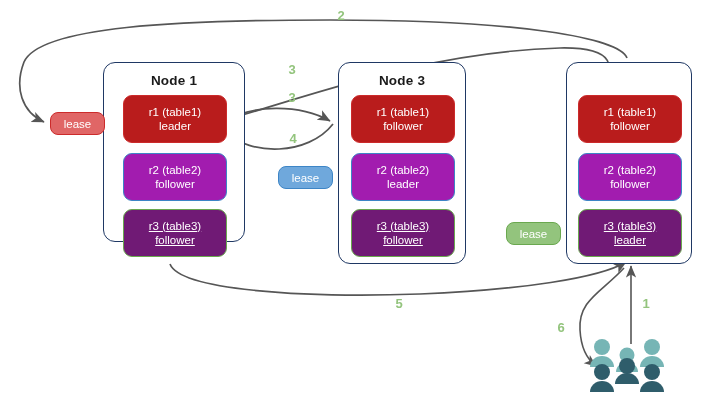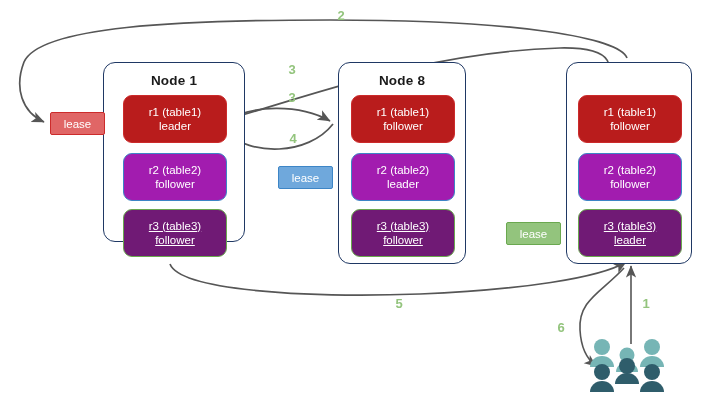--- a/index.html
+++ b/index.html
@@ -65,21 +65,21 @@
     background: #a21caf;
     border: 1.6px solid #3d85c6;
   }
   .rep-green {
     background: #701a75;
     border: 1.6px solid #6aa84f;
     text-decoration: underline;
   }
   .lease {
     position: absolute;
-    border-radius: 2px;
+    border-radius: 8px;
     box-sizing: border-box;
     display: flex;
     align-items: center;
     justify-content: center;
     color: #ffffff;
     font-size: 11.5px;
   }
   .lease-red {
     background: #e06666;
     border: 1.6px solid #cc2b2b;
@@ -146,21 +146,21 @@
       <span class="rl1">r2 (table2)</span>
       <span class="rl2">follower</span>
     </div>
     <div class="replica rep-green" style="left:19px; top:146px; width:104px; height:48px;">
       <span class="rl1">r3 (table3)</span>
       <span class="rl2">follower</span>
     </div>
   </div>
 
   <div class="node-box" style="left:338px; top:62px; width:128px; height:202px;">
-    <div class="node-title">Node 8</div>
+    <div class="node-title">Node 3</div>
     <div class="replica rep-red" style="left:12px; top:32px; width:104px; height:48px;">
       <span class="rl1">r1 (table1)</span>
       <span class="rl2">follower</span>
     </div>
     <div class="replica rep-blue" style="left:12px; top:90px; width:104px; height:48px;">
       <span class="rl1">r2 (table2)</span>
       <span class="rl2">leader</span>
     </div>
     <div class="replica rep-green" style="left:12px; top:146px; width:104px; height:48px;">
       <span class="rl1">r3 (table3)</span>

